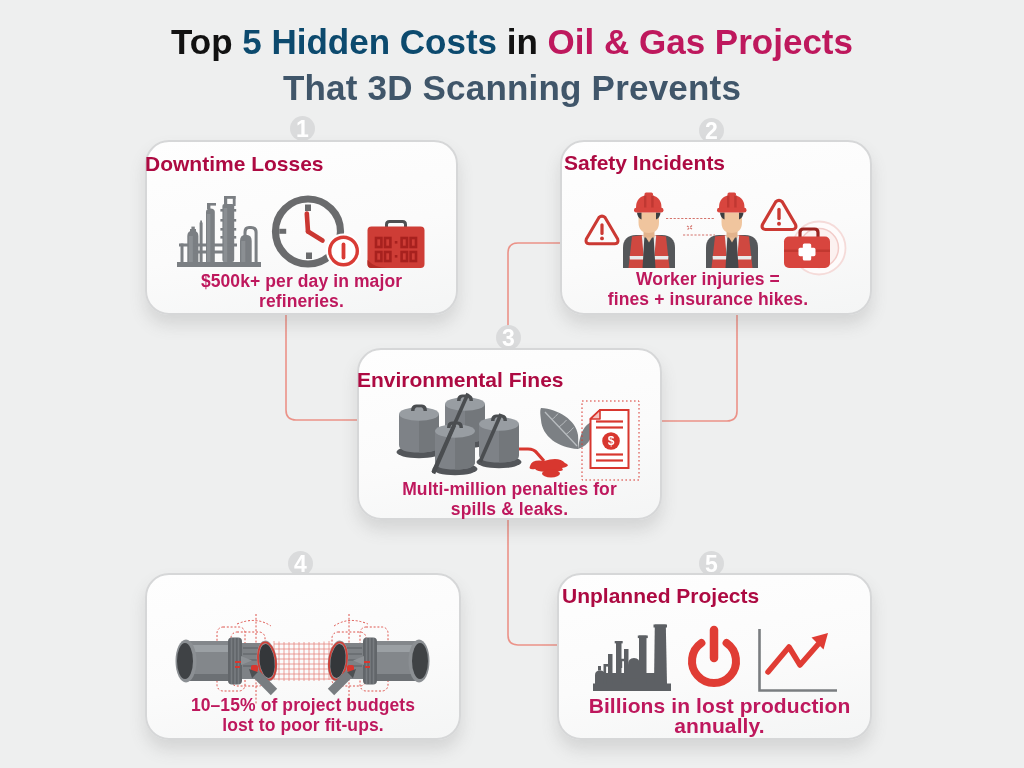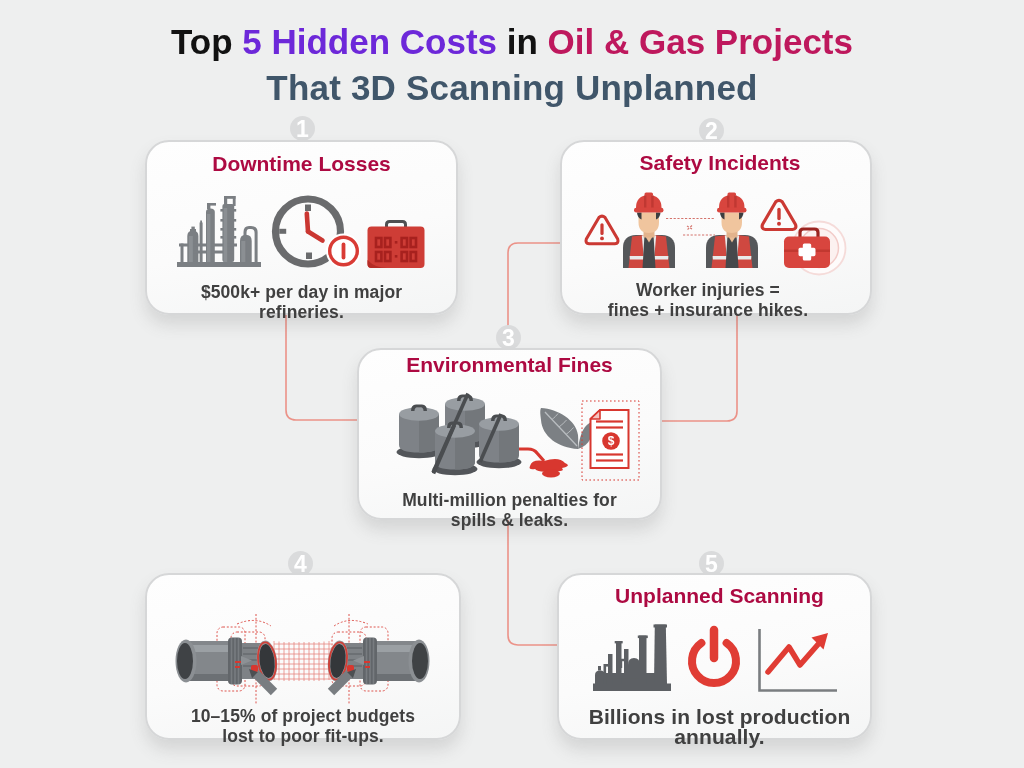--- a/index.html
+++ b/index.html
@@ -2,22 +2,22 @@
 <html><head>
 <meta charset="utf-8">
 <style>
   html,body{margin:0;padding:0;}
   #stage{position:relative;width:1024px;height:768px;background:#eeefef;overflow:hidden;
     font-family:"Liberation Sans", sans-serif;}
   .card{position:absolute;background:linear-gradient(170deg,#fefefe 0%,#fbfbfb 55%,#f4f5f5 100%);
     border:2px solid #d6d7d8;border-radius:24px;box-shadow:0 10px 16px rgba(100,100,100,0.18);box-sizing:border-box;}
   .num{position:absolute;width:25px;height:25px;border-radius:50%;background:#dadbdc;color:#fff;
     font-weight:bold;font-size:23px;text-align:center;line-height:26px;}
-  .ctitle{position:absolute;color:#ad0a42;font-weight:bold;text-align:center;white-space:nowrap;letter-spacing:0px;}
-  .cbody{position:absolute;color:#404040;font-weight:bold;text-align:center;line-height:19.5px;letter-spacing:0.1px;margin-top:11px;}
+  .ctitle{position:absolute;color:#ad0a42;font-weight:bold;white-space:nowrap;letter-spacing:0px;}
+  .cbody{position:absolute;color:#be185d;font-weight:bold;text-align:center;line-height:19.5px;letter-spacing:0.1px;}
   .icon{position:absolute;}
 </style>
 </head>
 <body>
 <div id="stage">
 
   <svg width="1024" height="768" style="position:absolute;left:0;top:0" fill="none">
     <path d="M 286,315 V 410 Q 286,420 296,420 H 357" stroke="#eb9288" stroke-width="1.6"></path>
     <path d="M 560,243 H 518 Q 508,243 508,253 V 328" stroke="#eb9288" stroke-width="1.6"></path>
     <path d="M 737,315 V 411 Q 737,421 727,421 H 662" stroke="#eb9288" stroke-width="1.6"></path>
@@ -29,27 +29,27 @@
   <div class="num" style="left:496px;top:325px;">3</div>
   <div class="num" style="left:288px;top:551px;">4</div>
   <div class="num" style="left:699px;top:551px;">5</div>
 
   <div class="card" style="left:145px;top:140px;width:313px;height:175px;"></div>
   <div class="card" style="left:560px;top:140px;width:312px;height:175px;"></div>
   <div class="card" style="left:357px;top:348px;width:305px;height:172px;"></div>
   <div class="card" style="left:145px;top:573px;width:316px;height:167px;"></div>
   <div class="card" style="left:557px;top:573px;width:315px;height:167px;"></div>
 
-  <div style="position:absolute;left:0;top:22px;width:1024px;text-align:center;font-weight:bold;font-size:35px;color:#121212;letter-spacing:0px;">Top <span style="color:#6d28d9">5 Hidden Costs</span> in <span style="color:#be185d">Oil &amp; Gas Projects</span></div>
-  <div style="position:absolute;left:0;top:67.5px;width:1024px;text-align:center;font-weight:bold;font-size:35px;color:#40566a;letter-spacing:0.2px;">That 3D Scanning Unplanned</div>
+  <div style="position:absolute;left:0;top:22px;width:1024px;text-align:center;font-weight:bold;font-size:35px;color:#121212;letter-spacing:0px;">Top <span style="color:#0c4a6e">5 Hidden Costs</span> in <span style="color:#be185d">Oil &amp; Gas Projects</span></div>
+  <div style="position:absolute;left:0;top:67.5px;width:1024px;text-align:center;font-weight:bold;font-size:35px;color:#40566a;letter-spacing:0.2px;">That 3D Scanning Prevents</div>
 
   <div class="ctitle" style="left:145px;top:152px;width:313px;font-size:21px;">Downtime Losses</div>
   <div class="ctitle" style="left:564px;top:151px;width:312px;font-size:21px;">Safety Incidents</div>
-  <div class="ctitle" style="left:357px;top:353px;width:305px;font-size:21px;">Environmental Fines</div>
-  <div class="ctitle" style="left:562px;top:584px;width:315px;font-size:21px;">Unplanned Scanning</div>
+  <div class="ctitle" style="left:357px;top:368px;width:305px;font-size:21px;">Environmental Fines</div>
+  <div class="ctitle" style="left:562px;top:584px;width:315px;font-size:21px;">Unplanned Projects</div>
 
   <div class="cbody" style="left:145px;top:272px;width:313px;font-size:17.5px;">$500k+ per day in major<br>refineries.</div>
   <div class="cbody" style="left:552px;top:270px;width:312px;font-size:17.5px;">Worker injuries =<br>fines + insurance hikes.</div>
   <div class="cbody" style="left:357px;top:480px;width:305px;font-size:17.5px;">Multi-million penalties for<br>spills &amp; leaks.</div>
   <div class="cbody" style="left:145px;top:696px;width:316px;font-size:17.5px;">10–15% of project budgets<br>lost to poor fit-ups.</div>
   <div class="cbody" style="left:562px;top:696px;width:315px;font-size:21px;">Billions in lost production<br>annually.</div>
 
   <svg class="icon" style="left:175px;top:192px" width="88" height="76" viewBox="0 0 88 76">
     <g fill="#7b7f83">
       <rect x="2" y="70" width="84" height="5"></rect>

